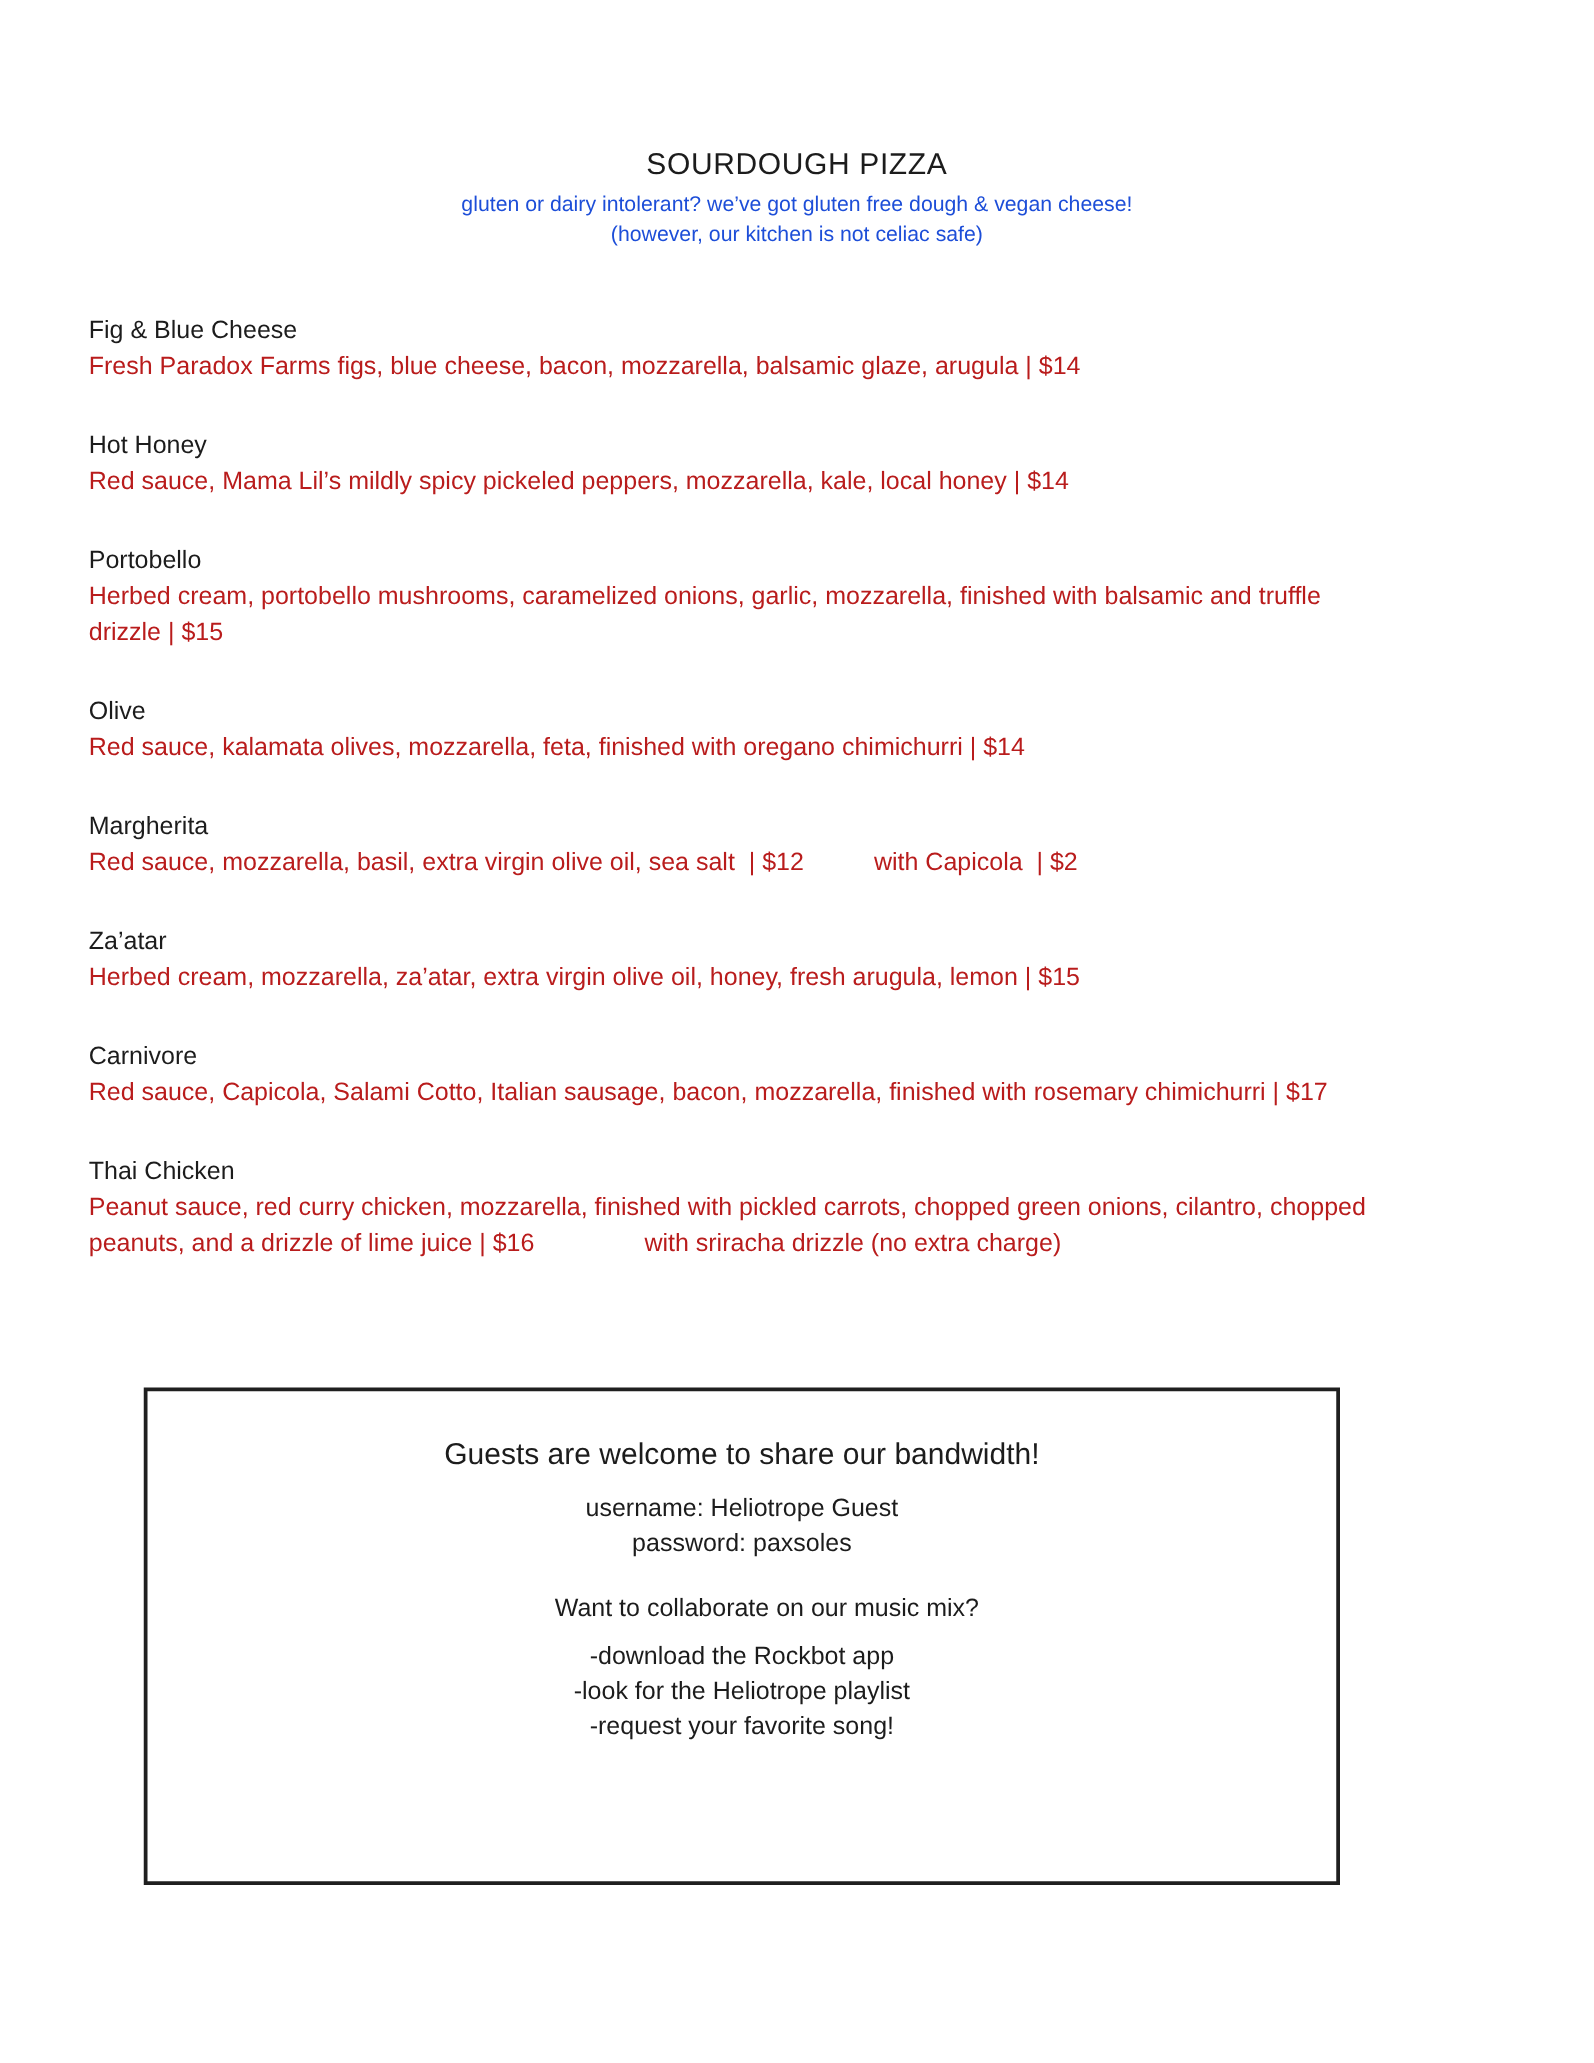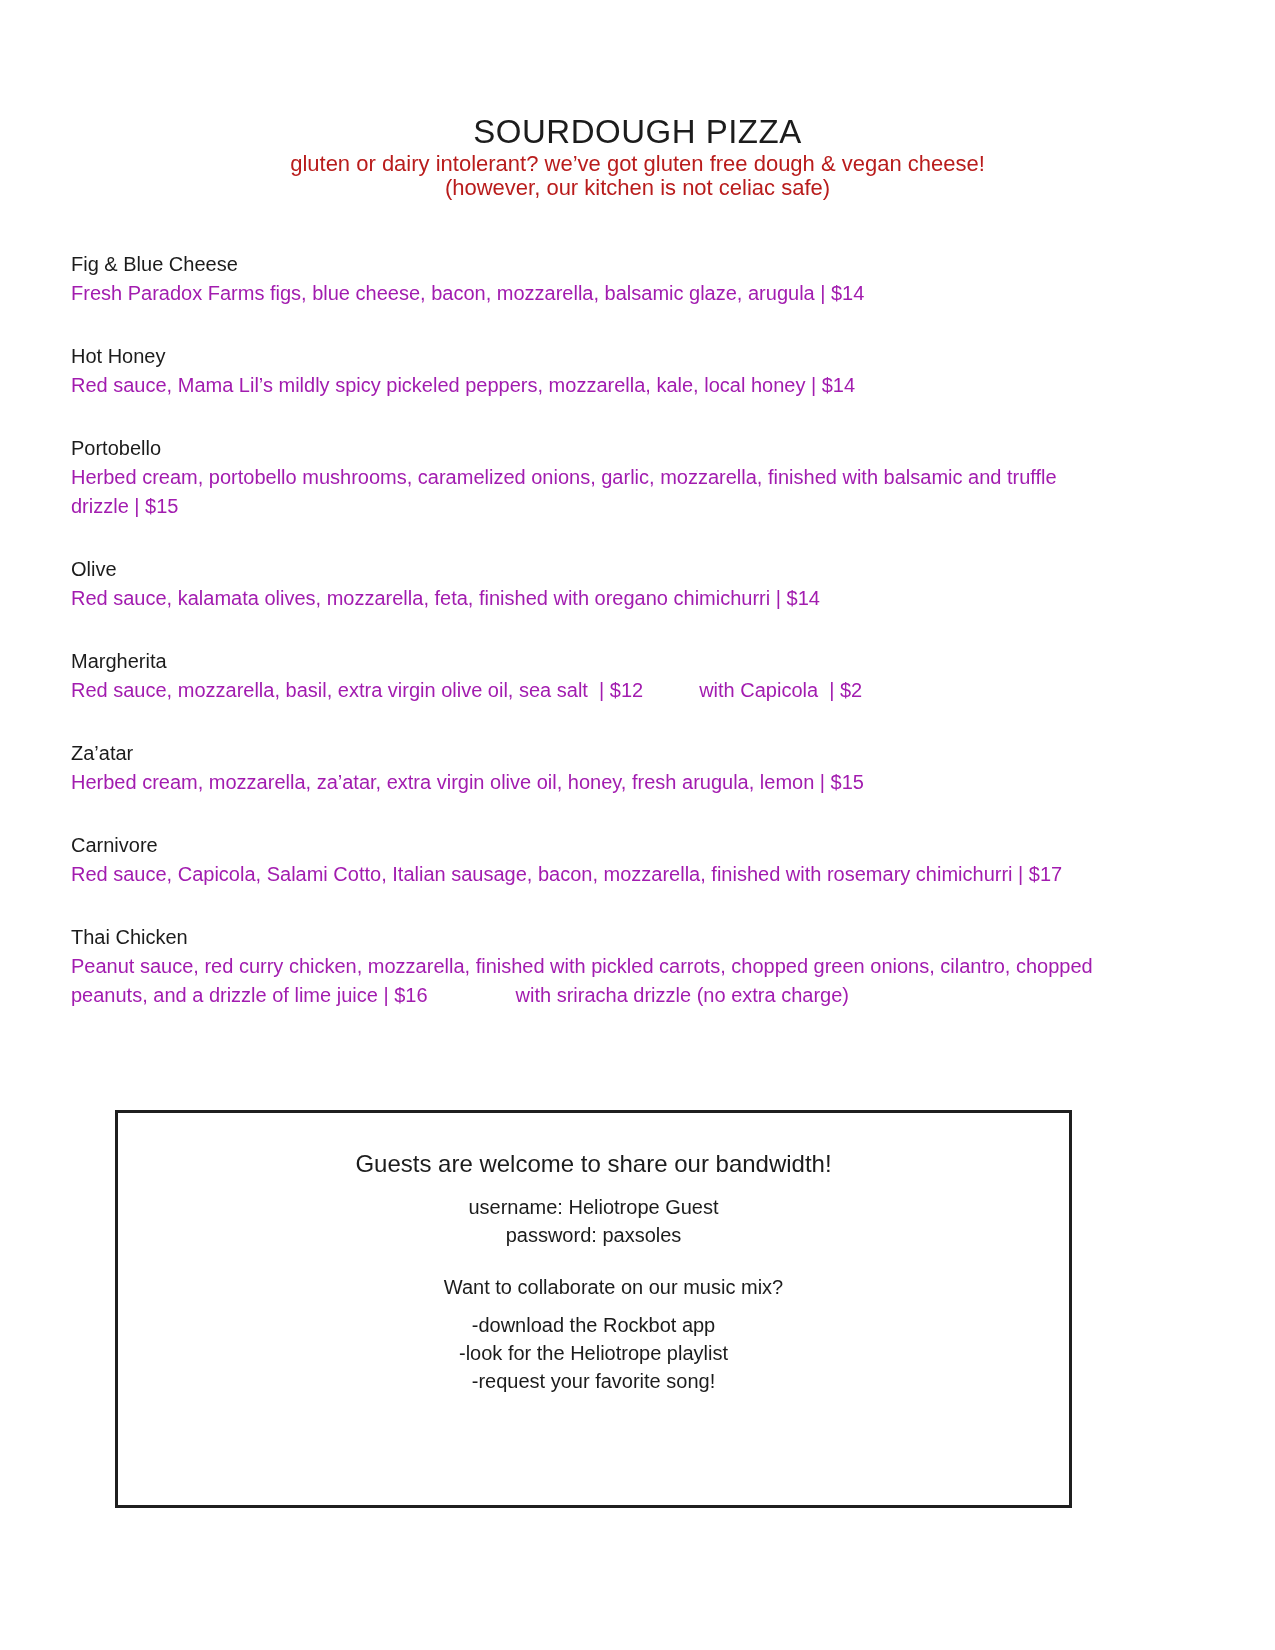--- a/index.html
+++ b/index.html
@@ -12,45 +12,45 @@
     background: #ffffff;
     color: #1c1c1c;
     font-family: "Liberation Sans", sans-serif;
     overflow: hidden;
   }
   .header {
     padding-top: 112px;
     text-align: center;
   }
   .title {
-    font-size: 33px;
+    font-size: 24px;
     font-weight: 400;
     letter-spacing: 0.5px;
     line-height: 40px;
     color: #1c1c1c;
   }
   .sub {
-    font-size: 22px;
+    font-size: 17px;
     line-height: 24px;
-    color: #b91c1c;
+    color: #1d4ed8;
   }
   .menu {
     margin: 50px 0 0 71px;
     width: 1048px;
   }
   .item { margin-bottom: 34px; }
   .item-name {
     font-size: 20px;
     line-height: 29px;
     color: #1c1c1c;
   }
   .item-desc {
     font-size: 20px;
     line-height: 29px;
-    color: #a21caf;
+    color: #b91c1c;
     white-space: pre-wrap;
   }
   .extra { display: inline-block; }
   .gap-md { margin-left: 56px; }
   .gap-lg { margin-left: 88px; }
   .wifi-box {
     margin: 100px 0 0 115px;
     width: 957px;
     height: 398px;
     border: 3px solid #1f1f1f;

